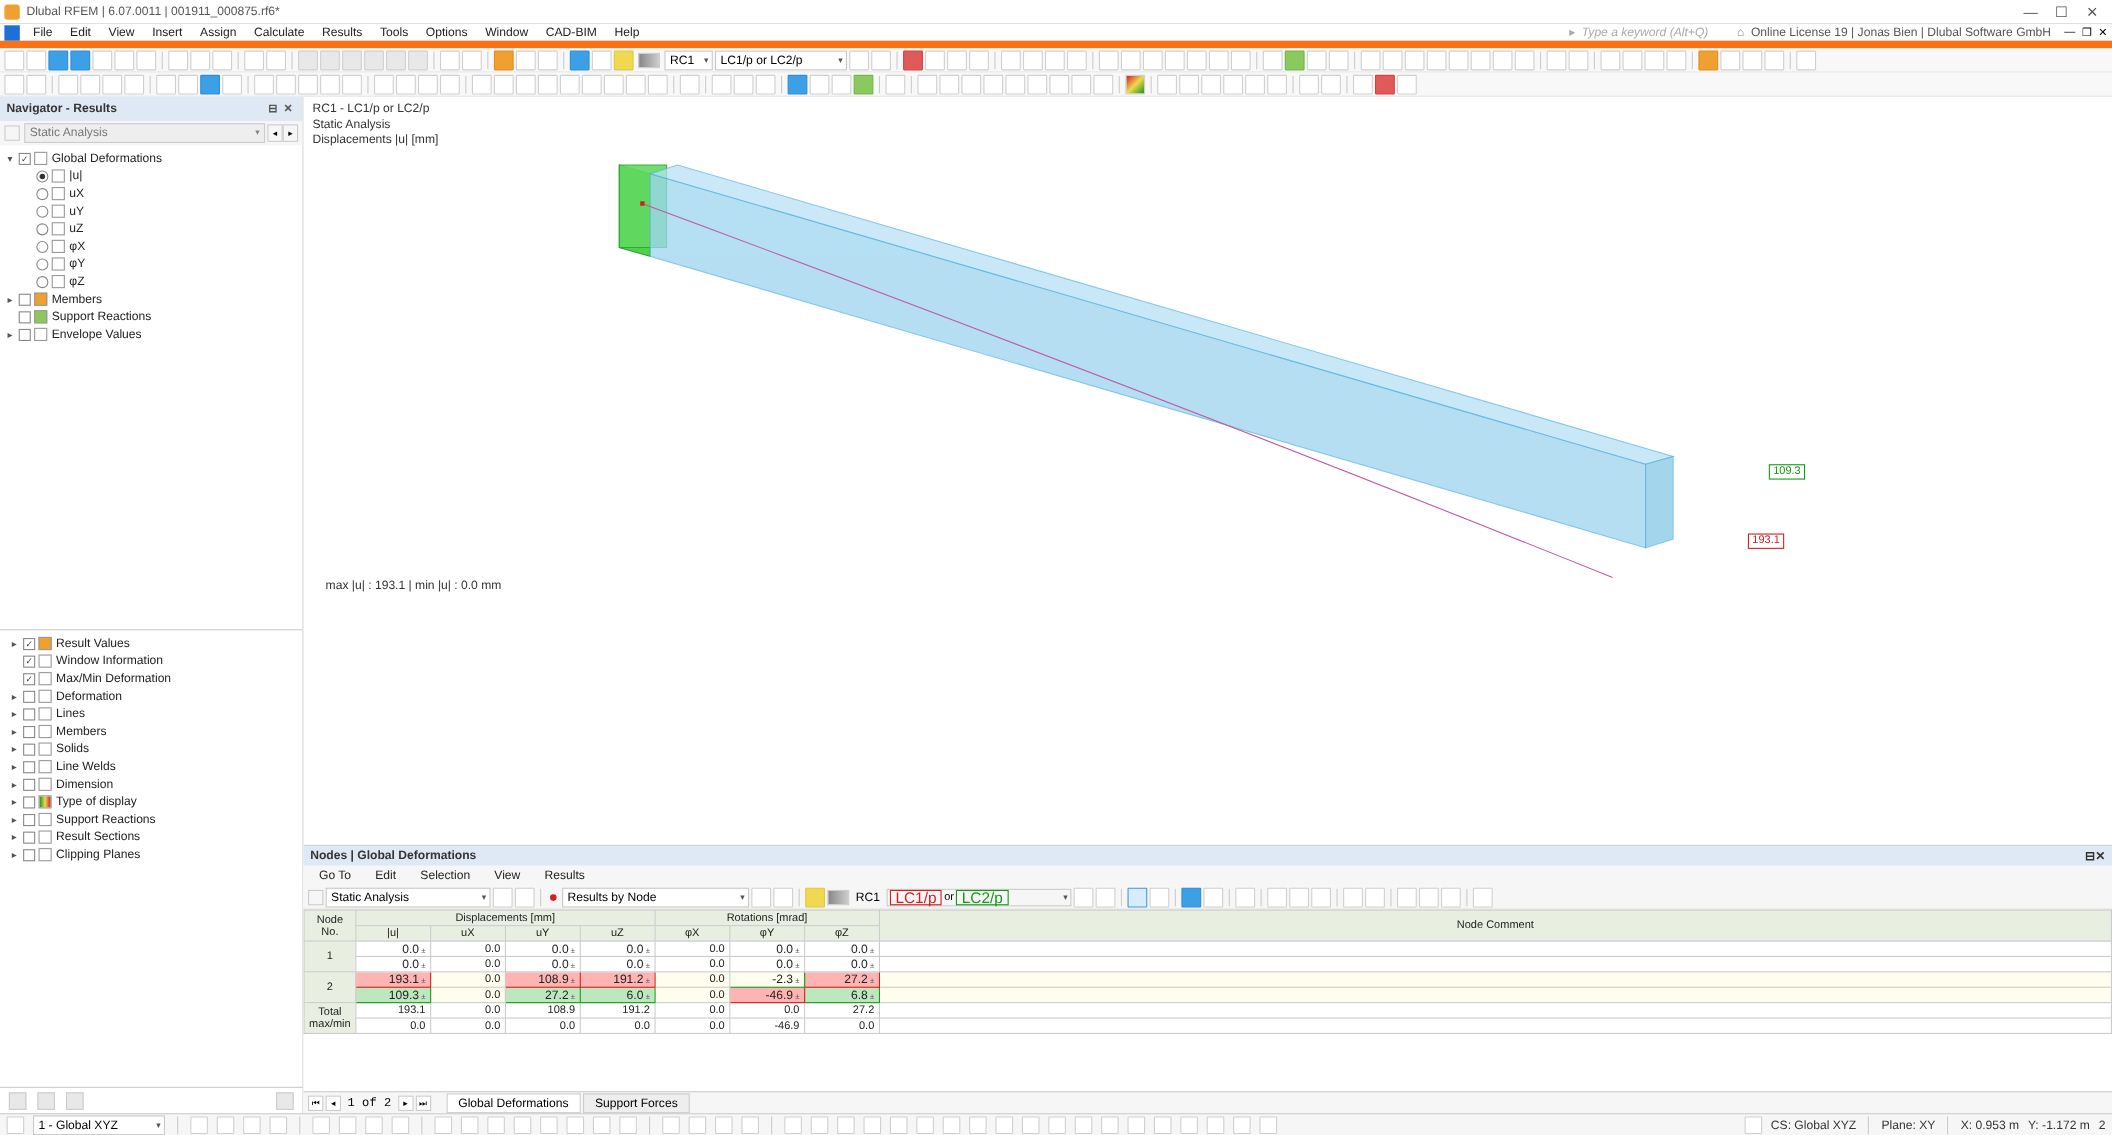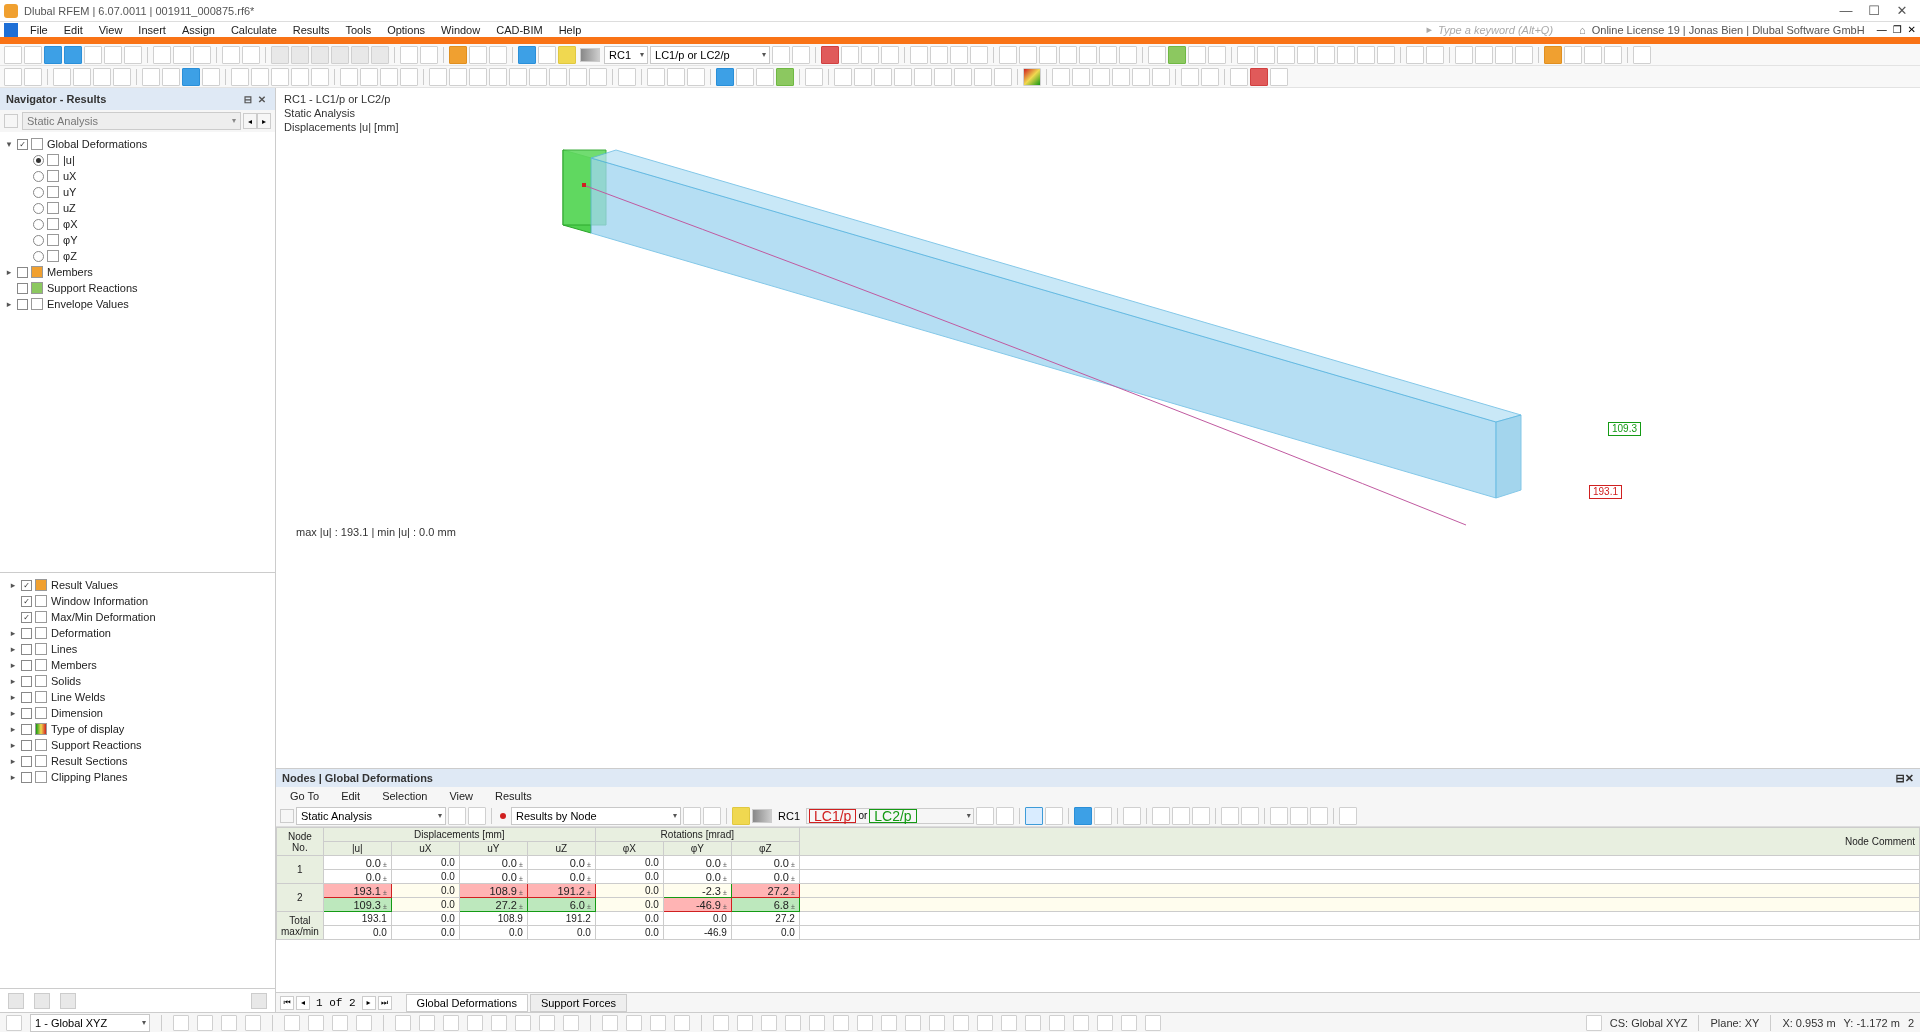--- a/index.html
+++ b/index.html
@@ -569,21 +569,21 @@
         <span class="tbtn"></span>
       </div>
 
       <table class="tbl">
         <tbody>
             <tr>
           <th rowspan="2" style="width:42px;white-space:pre-line">Node
 No.</th>
           <th colspan="4" class="grp">Displacements [mm]</th>
           <th colspan="3" class="grp">Rotations [mrad]</th>
-          <th rowspan="2" class="cell-wide" style="text-align:right">Node Comment</th>
+          <th rowspan="2" class="cell-wide" style="text-align:center">Node Comment</th>
         </tr>
         <tr>
           <th style="width:68px">|u|</th>
           <th style="width:68px">uX</th>
           <th style="width:68px">uY</th>
           <th style="width:68px">uZ</th>
           <th style="width:68px">φX</th>
           <th style="width:68px">φY</th>
           <th style="width:68px">φZ</th>
         </tr>

